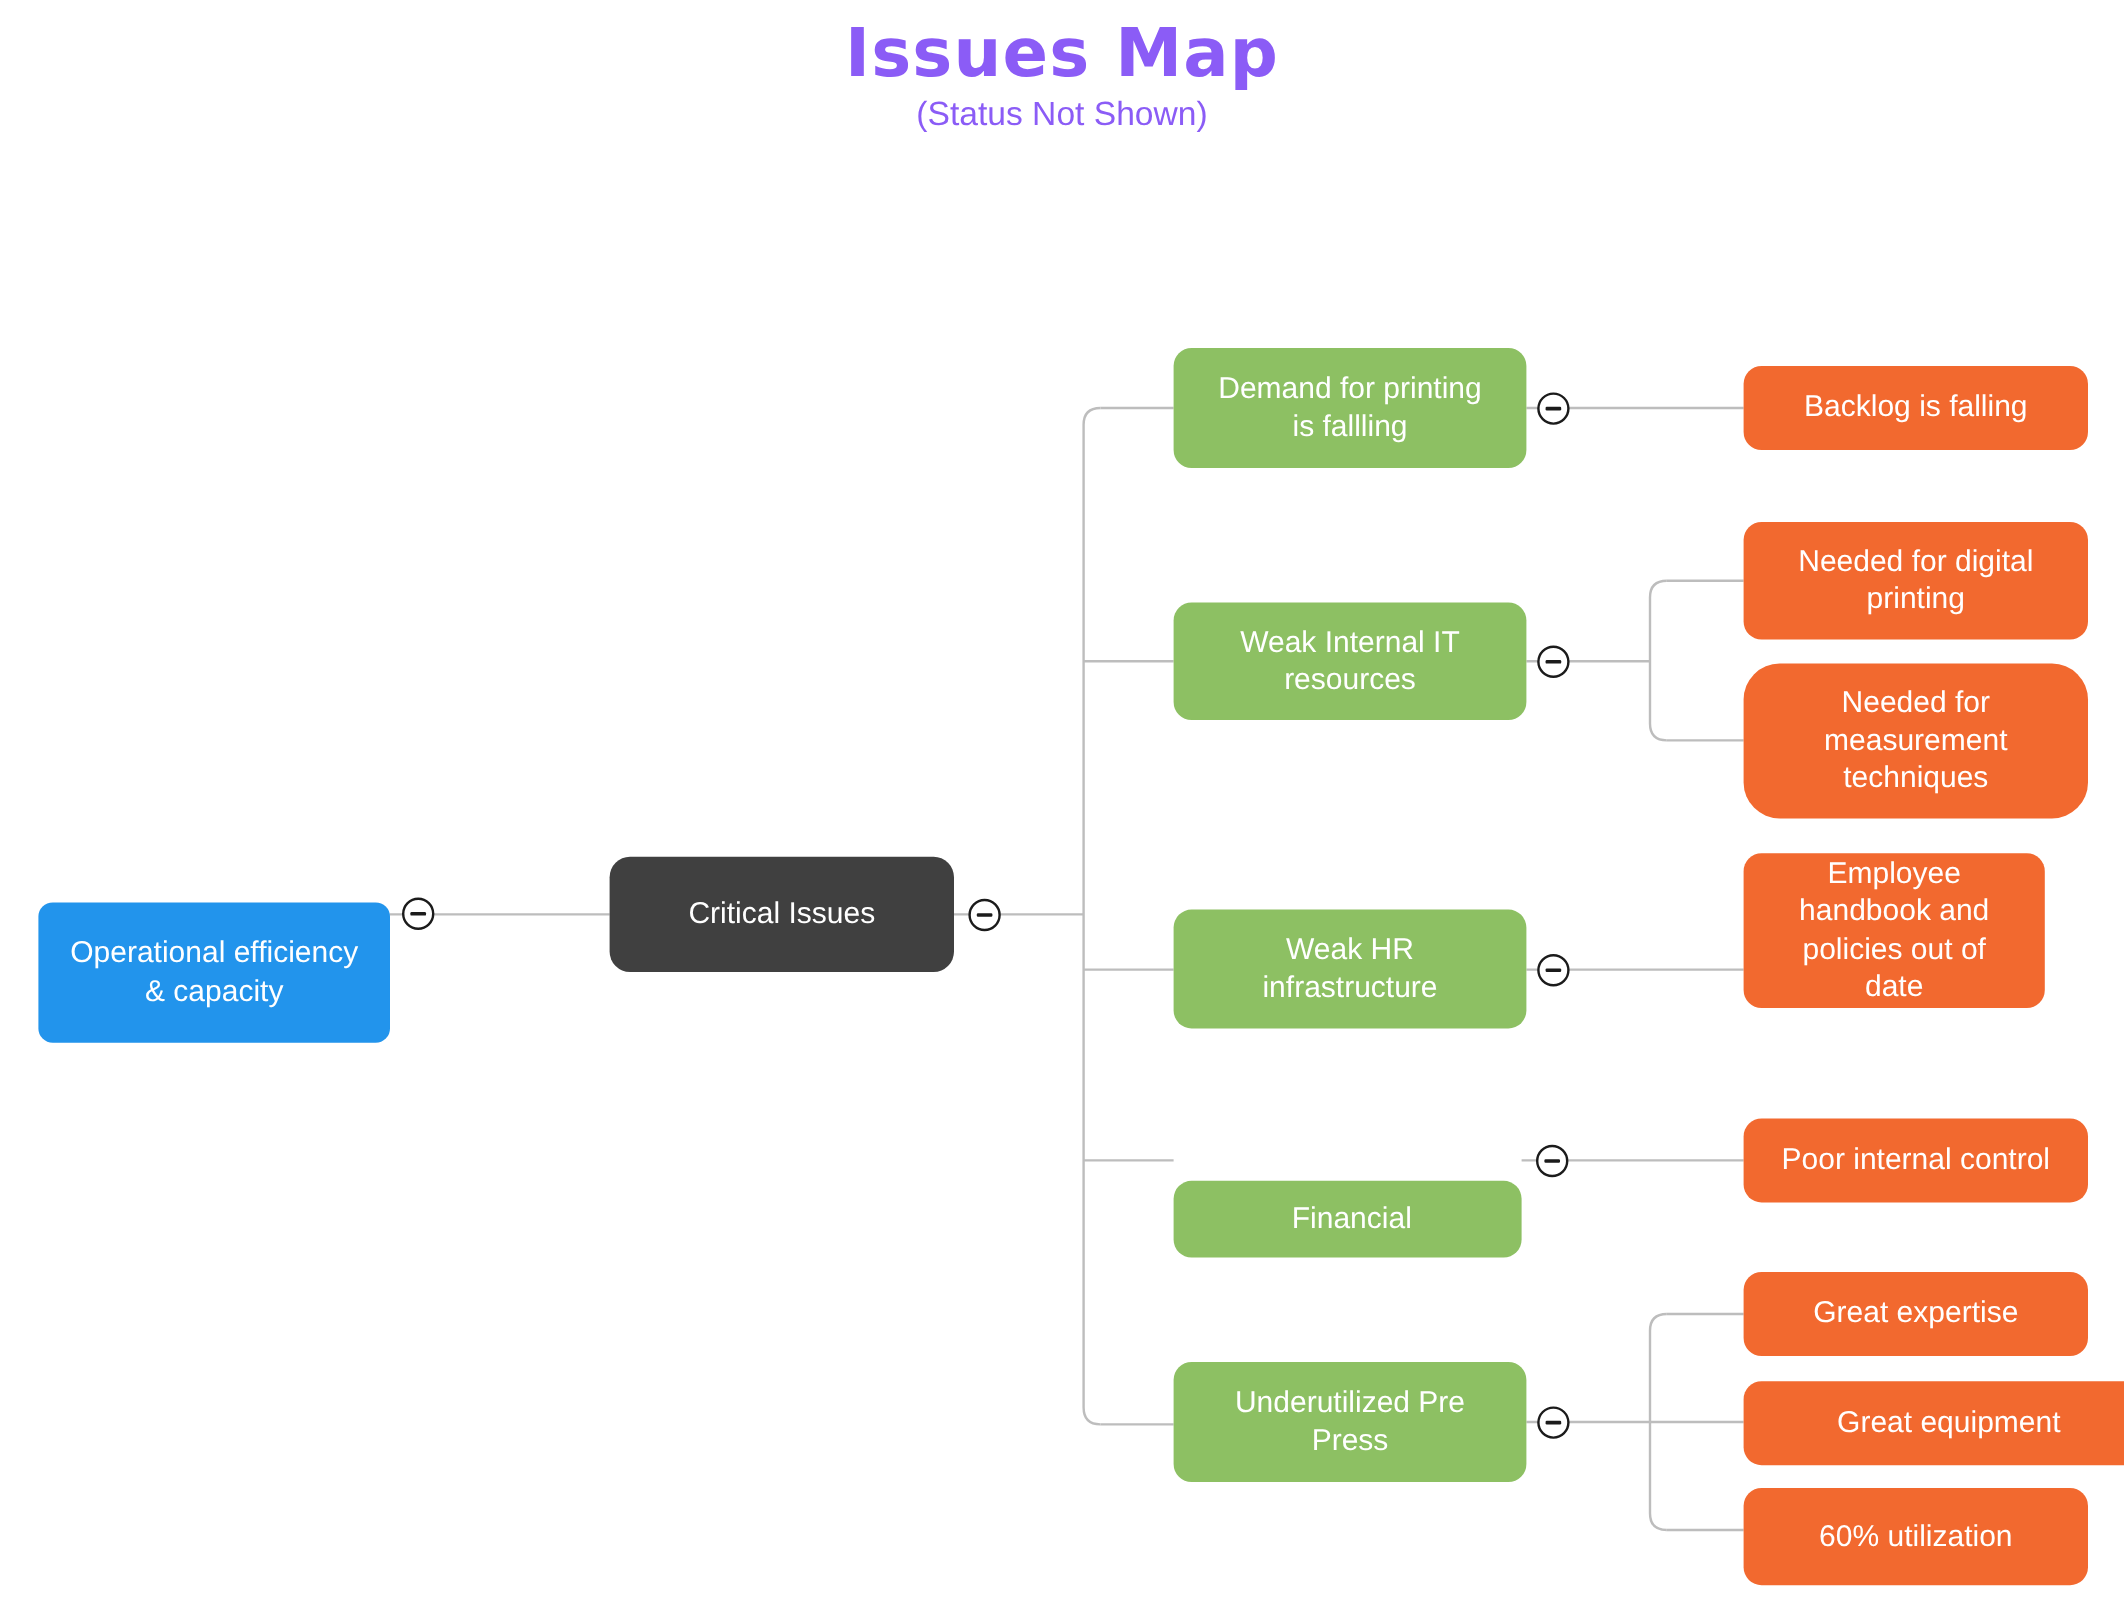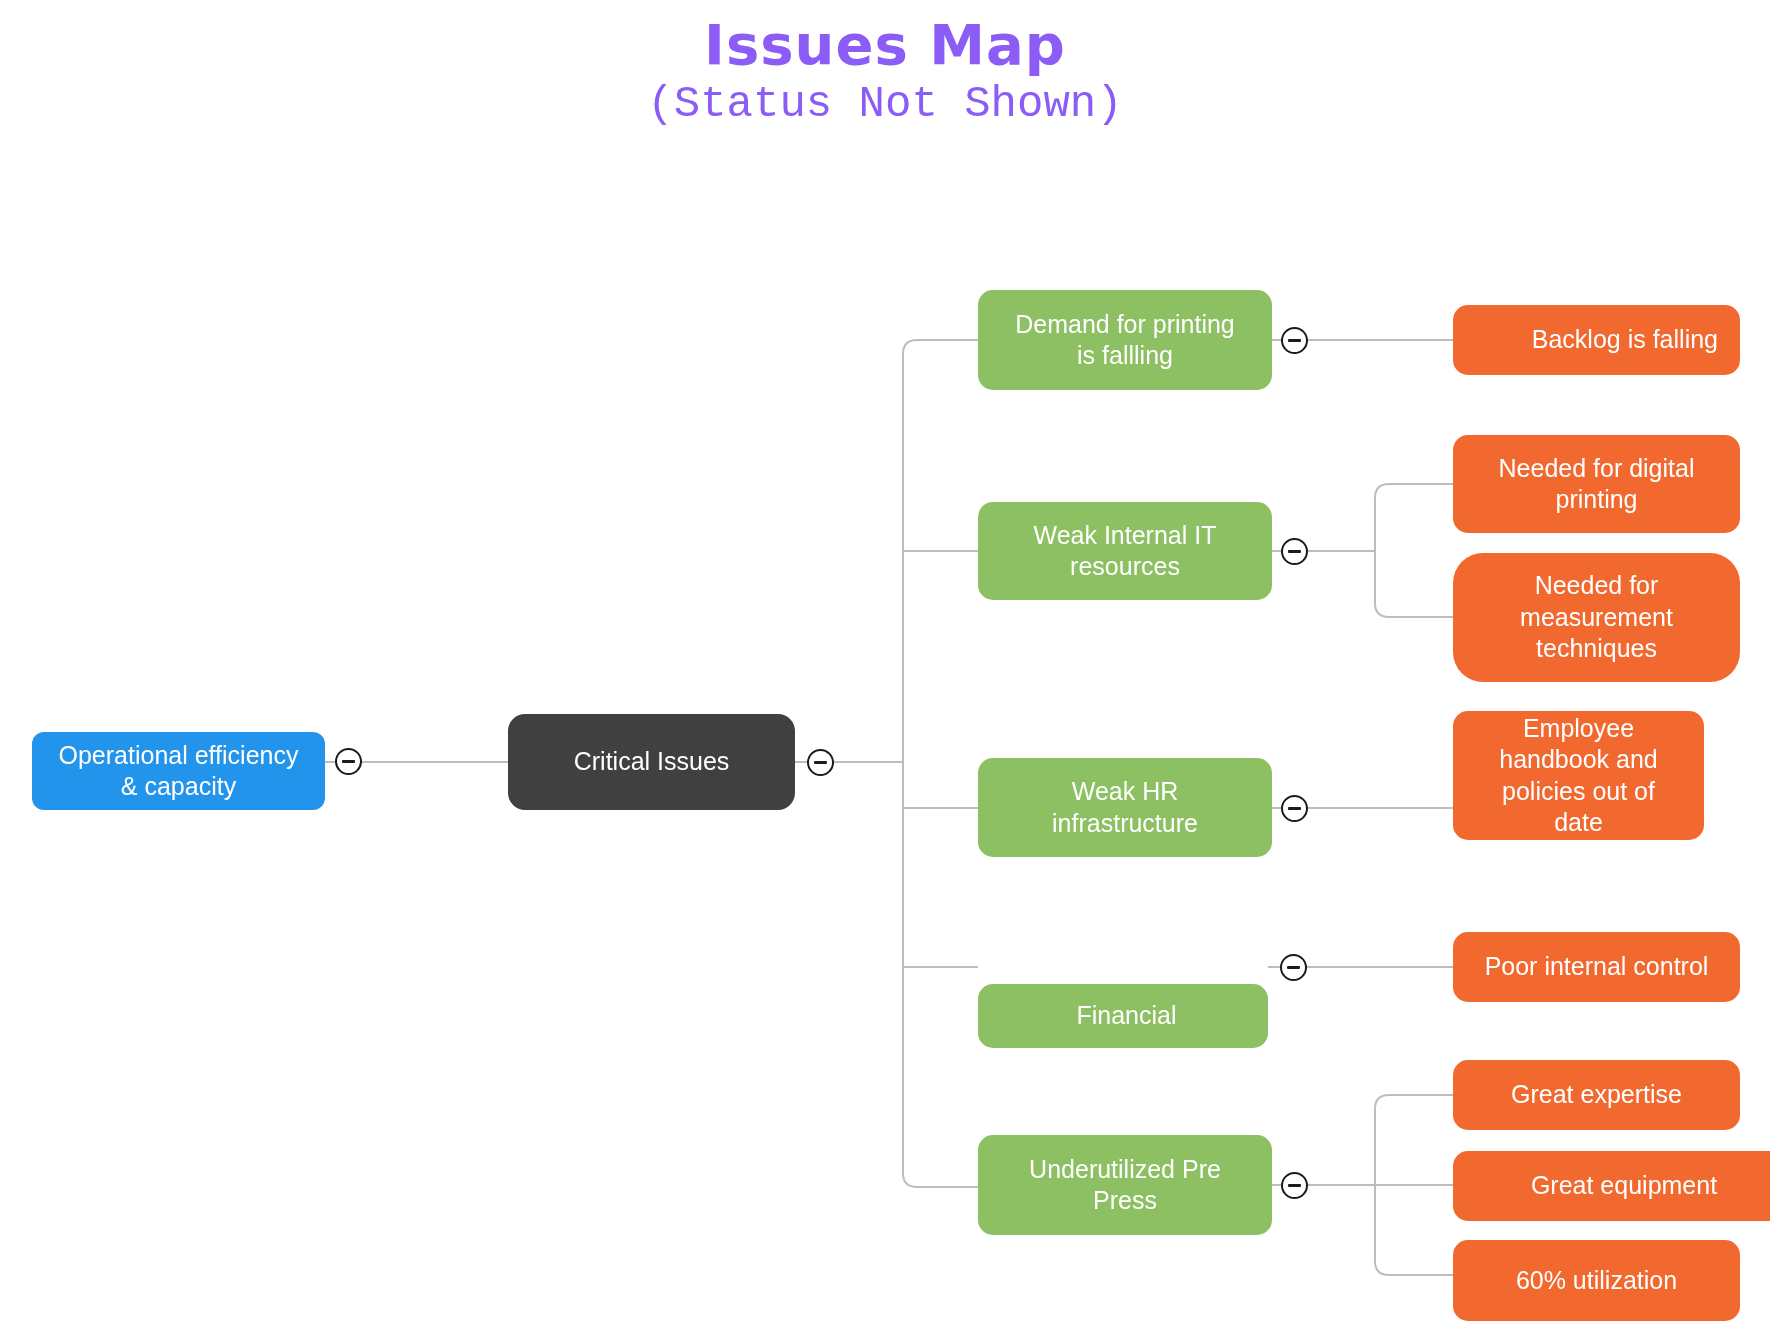--- a/index.html
+++ b/index.html
@@ -21,23 +21,23 @@
     color: #8b5cf6;
   }
   .title {
     font-family: "DejaVu Sans", "Liberation Sans", sans-serif;
     font-weight: 700;
     font-size: 56px;
     letter-spacing: 1px;
     line-height: 1.1;
   }
   .subtitle {
-    font-family: Liberation Mono, monospace;
+    font-family: Liberation Sans, sans-serif;
     font-weight: 400;
-    font-size: 44px;
+    font-size: 28px;
     line-height: 1.15;
     margin-top: 3px;
   }
 
   svg.wires { position: absolute; inset: 0; z-index: 1; }
   svg.wires path { stroke: #bdbdbd; stroke-width: 2; fill: none; }
 
   .node {
     position: absolute;
     display: flex;
@@ -109,21 +109,21 @@
 
     <path d="M1268 967 H1453"></path>
 
     <path d="M1272 1185 H1375"></path>
     <path d="M1389 1095 Q1375 1095 1375 1109 V1261 Q1375 1275 1389 1275"></path>
     <path d="M1389 1095 H1453"></path>
     <path d="M1375 1185 H1453"></path>
     <path d="M1389 1275 H1453"></path>
   </svg>
 
-  <div class="node blue" style="left:32px; top:732px; width:293px; height:78px;">
+  <div class="node blue" style="left:32px; top:752px; width:293px; height:117px;">
     <span>Operational efficiency &amp; capacity</span>
   </div>
 
   <div class="node teal" style="left:508px; top:714px; width:287px; height:96px;">
     <span>Critical Issues</span>
   </div>
 
   <div class="node green" style="left:978px; top:290px; width:294px; height:100px;">
     <span>Demand for printing is fallling</span>
   </div>
@@ -133,21 +133,21 @@
   <div class="node green" style="left:978px; top:758px; width:294px; height:99px;">
     <span>Weak HR infrastructure</span>
   </div>
   <div class="node green" style="left:978px; top:984px; width:290px; height:64px;padding-left:37px;">
     <span>Financial</span>
   </div>
   <div class="node green" style="left:978px; top:1135px; width:294px; height:100px;align-items:center;">
     <span>Underutilized Pre Press</span>
   </div>
 
-  <div class="node orange" style="left:1453px; top:305px; width:287px; height:70px;justify-content:flex-end;">
+  <div class="node orange" style="left:1453px; top:305px; width:287px; height:70px;">
     <span>Backlog is falling</span>
   </div>
   <div class="node orange" style="left:1453px; top:435px; width:287px; height:98px;">
     <span>Needed for digital printing</span>
   </div>
   <div class="node orange" style="left:1453px; top:553px; width:287px; height:129px;border-radius:30px;">
     <span>Needed for measurement techniques</span>
   </div>
   <div class="node orange" style="left:1453px; top:711px; width:251px; height:129px;justify-content:center;">
     <span>Employee handbook and policies out of date</span>

